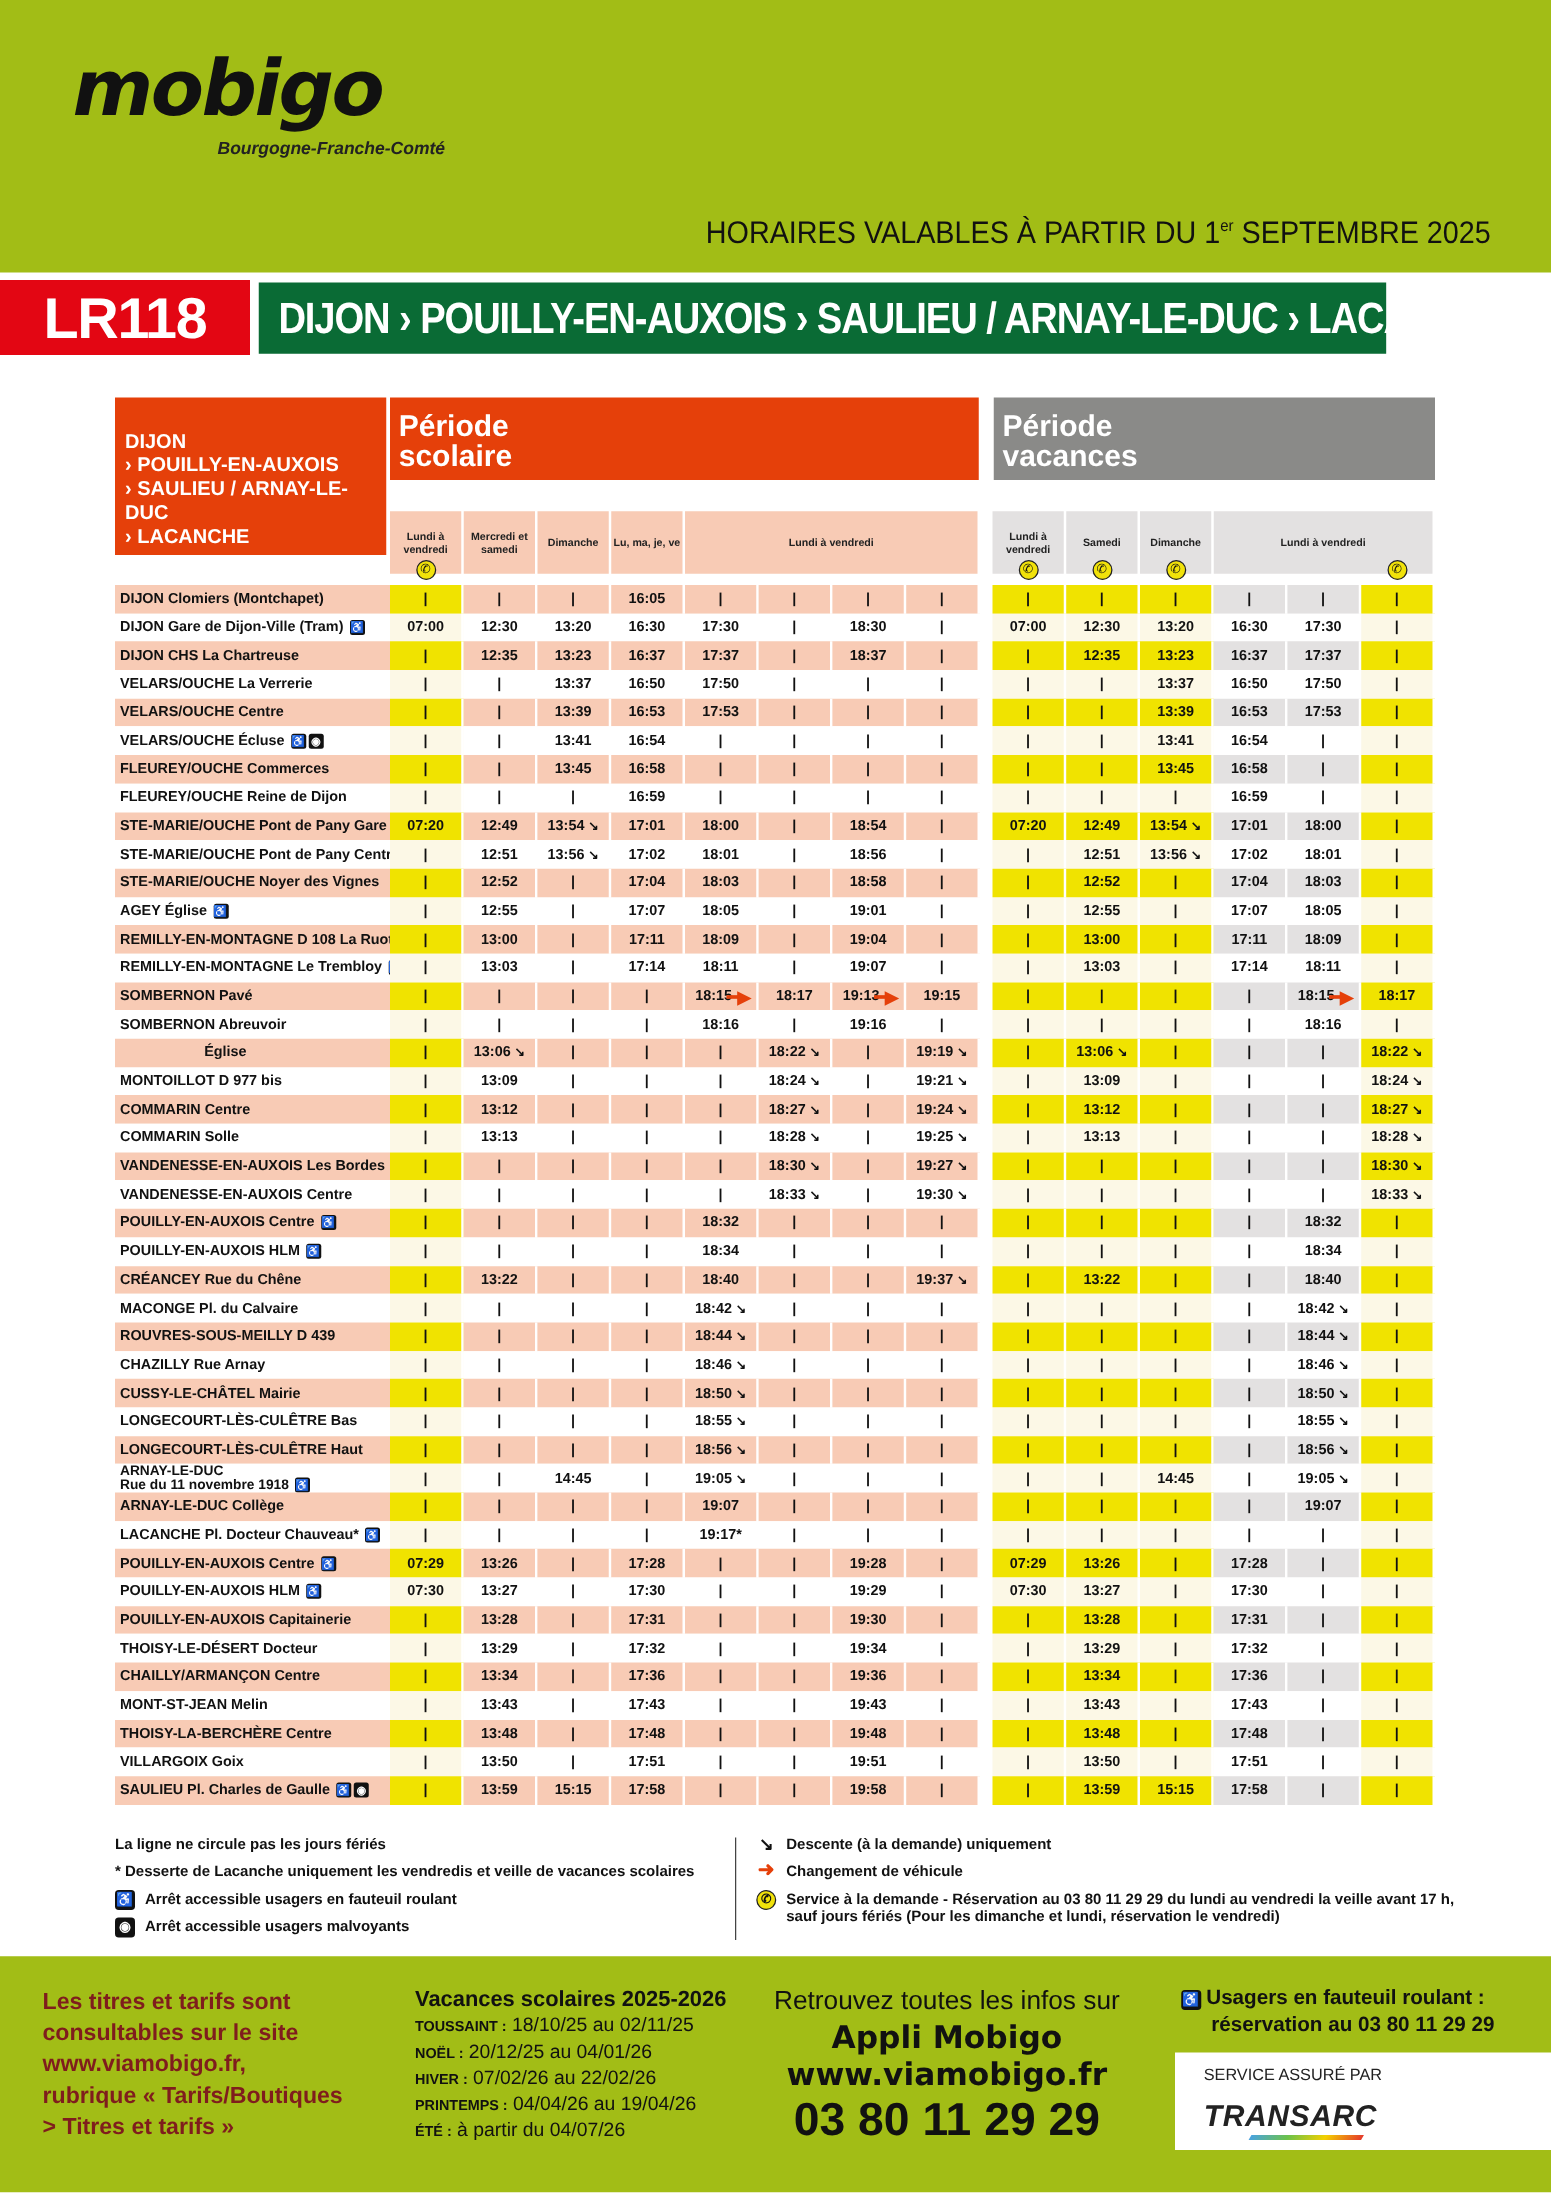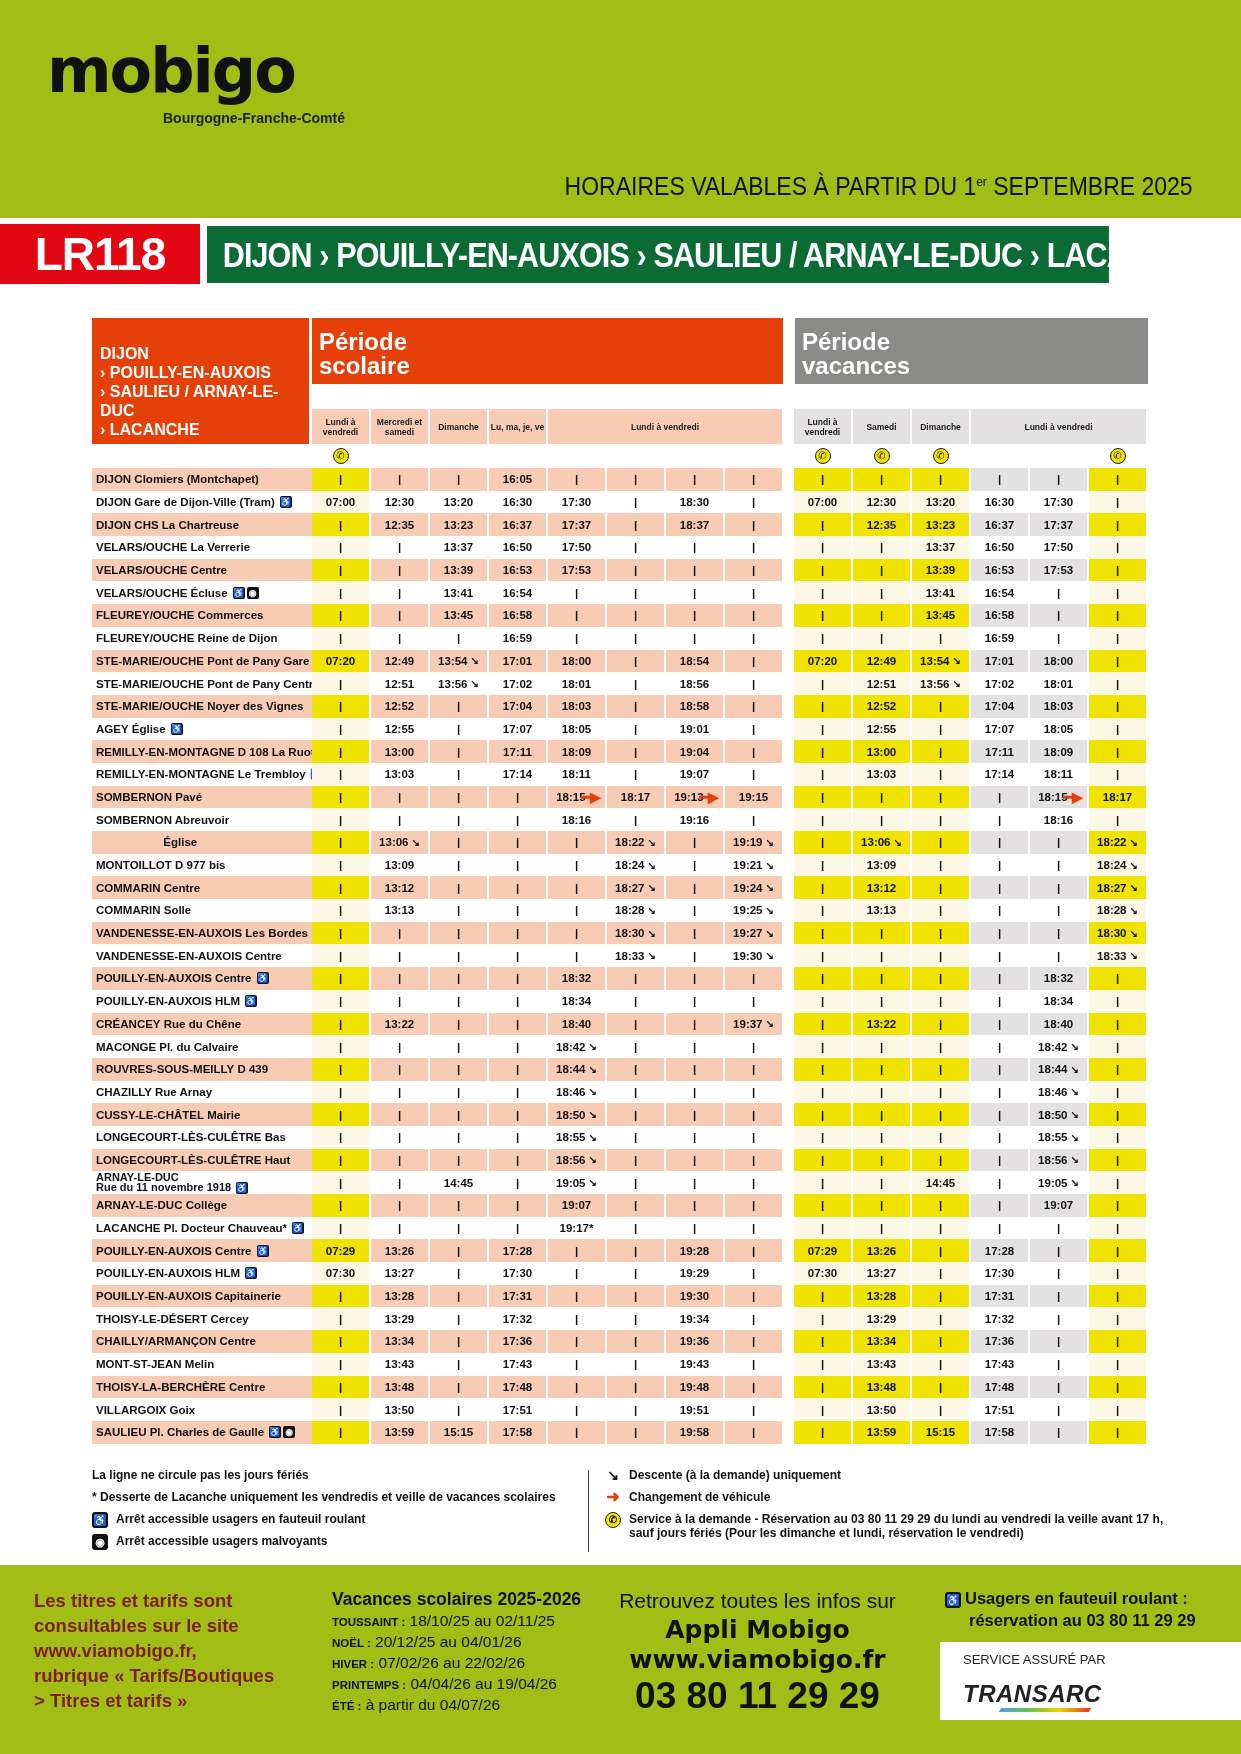--- a/index.html
+++ b/index.html
@@ -1,32 +1,32 @@
 <!DOCTYPE html>
 <html><head>
 <meta charset="utf-8">
 <style>
   * { box-sizing: border-box; margin: 0; padding: 0; }
   body { width: 1241px; height: 1754px; background: #ffffff; font-family: "Liberation Sans", sans-serif; position: relative; overflow: hidden; color: #111; }
   .header { position: absolute; left: 0; top: 0; width: 1241px; height: 218px; background: #a2bd16; }
-  .logo { position: absolute; left: 47px; top: 40px; }
+  .logo { position: absolute; left: 58px; top: 40px; font-style: italic; }
   .logo-word { font-family: "DejaVu Sans", sans-serif; font-weight: bold; font-size: 62px; letter-spacing: -2px; color: #111; line-height: 62px; }
   .logo-sub { position: absolute; left: 116px; top: 70px; font-size: 14px; font-weight: bold; color: #222; white-space: nowrap; }
   .region { position: absolute; left: 1075px; top: 42px; width: 130px; text-align: center; font-weight: bold; font-size: 15px; line-height: 22px; color: #111; letter-spacing: 0.5px; }
   .valid { position: absolute; right: 48px; top: 172px; font-size: 25px; color: #111; white-space: nowrap; transform: scaleX(0.92); transform-origin: right center; }
   .valid sup { font-size: 13px; }
   .lineband { position: absolute; left: 0; top: 224px; width: 1241px; height: 60px; }
   .line-code { position: absolute; left: 0; top: 0; width: 200px; height: 60px; background: #e30613; color: #fff; font-weight: bold; font-size: 46px; line-height: 60px; text-align: center; letter-spacing: -1px; }
   .line-route { position: absolute; left: 207px; top: 2px; width: 1034px; height: 57px; background: #0a6b35; color: #fff; font-weight: bold; font-size: 35px; line-height: 57px; padding-left: 18px; white-space: nowrap; letter-spacing: -1px; transform-origin: left center; }
 
   .tbl-head-dest { position: absolute; left: 92px; top: 318px; width: 217px; height: 126px; background: #e5400a; color: #fff; font-weight: bold; font-size: 16px; line-height: 19px; padding: 26px 0 0 8px; }
   .per-school { position: absolute; left: 312px; top: 318px; width: 471px; height: 66px; background: #e5400a; color: #fff; font-weight: bold; font-size: 24px; line-height: 24px; padding: 12px 0 0 7px; }
   .per-vac { position: absolute; left: 795px; top: 318px; width: 353px; height: 66px; background: #8a8a88; color: #fff; font-weight: bold; font-size: 24px; line-height: 24px; padding: 12px 0 0 7px; }
 
-  .colhead { position: absolute; top: 409px; height: 35px; font-size: 8.5px; font-weight: bold; color: #222; text-align: center; display: flex; align-items: center; justify-content: center; line-height: 10px; }
+  .colhead { position: absolute; top: 409px; height: 50px; font-size: 8.5px; font-weight: bold; color: #222; text-align: center; display: flex; align-items: center; justify-content: center; line-height: 10px; }
   .colhead.s { background: #f8cbb5; }
   .colhead.v { background: #e3e1e1; }
 
   .phone-icon { position: absolute; top: 448px; width: 16px; height: 16px; border-radius: 50%; background: #f1e20a; border: 1.5px solid #222; font-size: 10px; line-height: 13px; text-align: center; color: #111; }
 
   #grid { position: absolute; left: 92px; top: 468px; width: 1056px; }
   .row { display: flex; height: 22.7px; margin-bottom: 0; }
   .cell { height: 100%; font-size: 11.5px; font-weight: bold; display: flex; align-items: center; justify-content: center; border-right: 2px solid #fff; white-space: nowrap; color: #111; }
   .stop { width: 220px; justify-content: flex-start; padding-left: 4px; font-size: 11.5px; border-right: 0; }
   .stop .ic { display: inline-block; width: 12px; height: 12px; background: #111; color: #fff; font-size: 9px; line-height: 12px; text-align: center; border-radius: 2px; margin-left: 5px; }
@@ -1033,21 +1033,21 @@
       <div class="cell cv y">|</div>
       <div class="cell cv y">13:28</div>
       <div class="cell cv y">|</div>
       <div class="cell cv">17:31</div>
       <div class="cell cv">|</div>
       <div class="cell cv y">|</div>
     </div>
     <div class="row even">
       <div class="cell stop">
         <span style="font-weight: bold;">THOISY-LE-DÉSERT</span>
-        <span style="white-space: pre;"> Cercey</span>
+        <span style="white-space: pre;"> Docteur</span>
       </div>
       <div class="cell cs y">|</div>
       <div class="cell cs">13:29</div>
       <div class="cell cs">|</div>
       <div class="cell cs">17:32</div>
       <div class="cell cs">|</div>
       <div class="cell cs">|</div>
       <div class="cell cs">19:34</div>
       <div class="cell cs">|</div>
       <div class="cell gap"></div>

